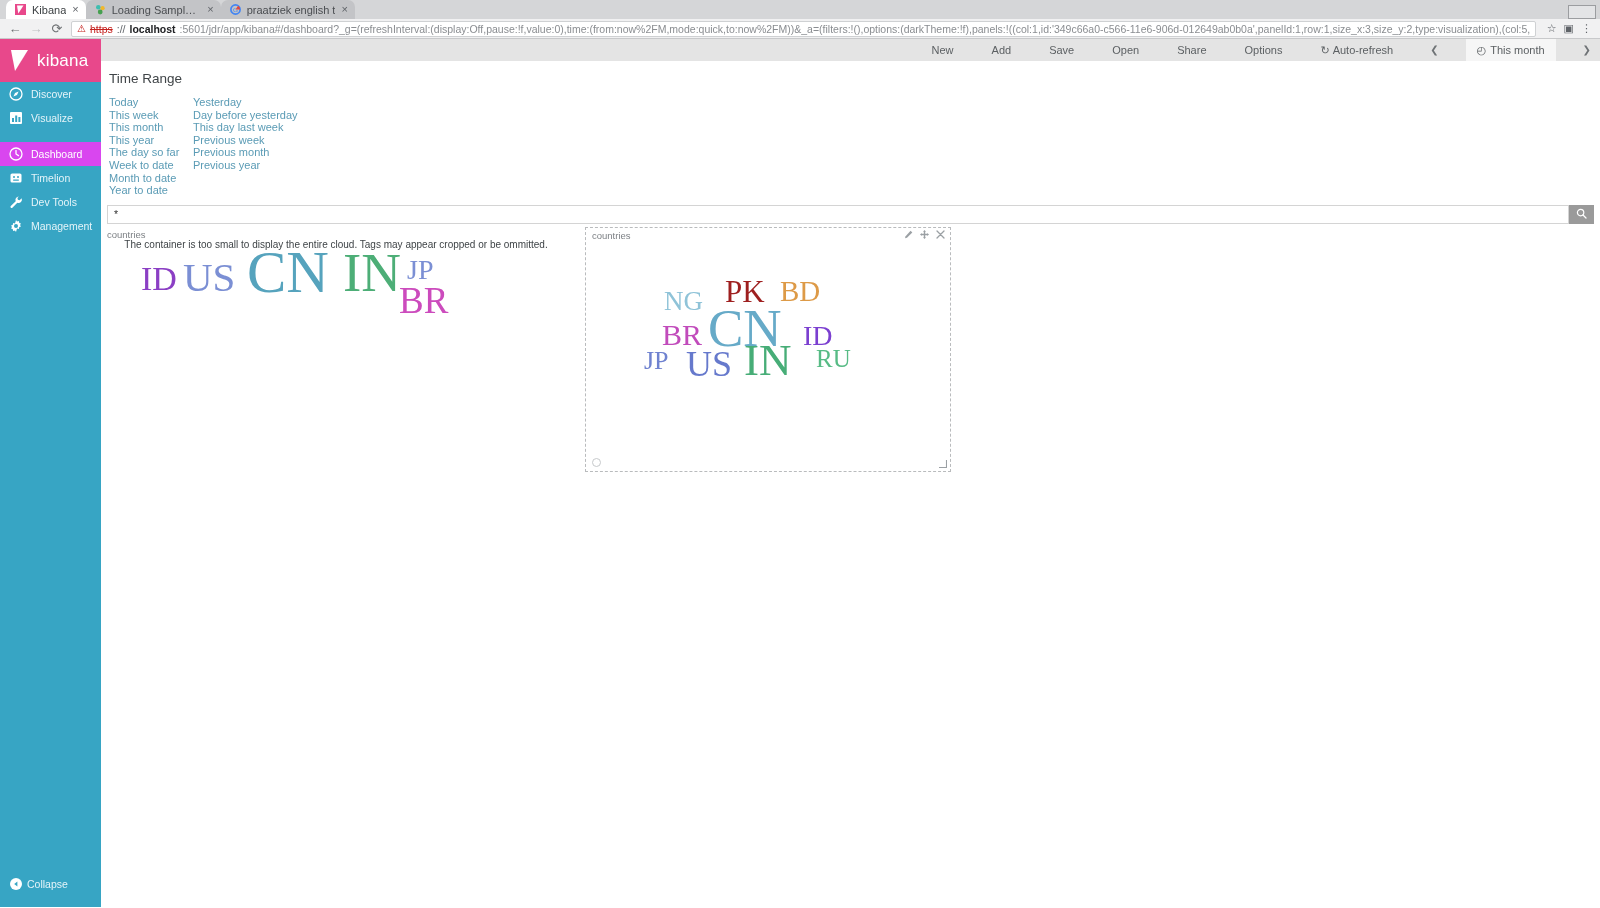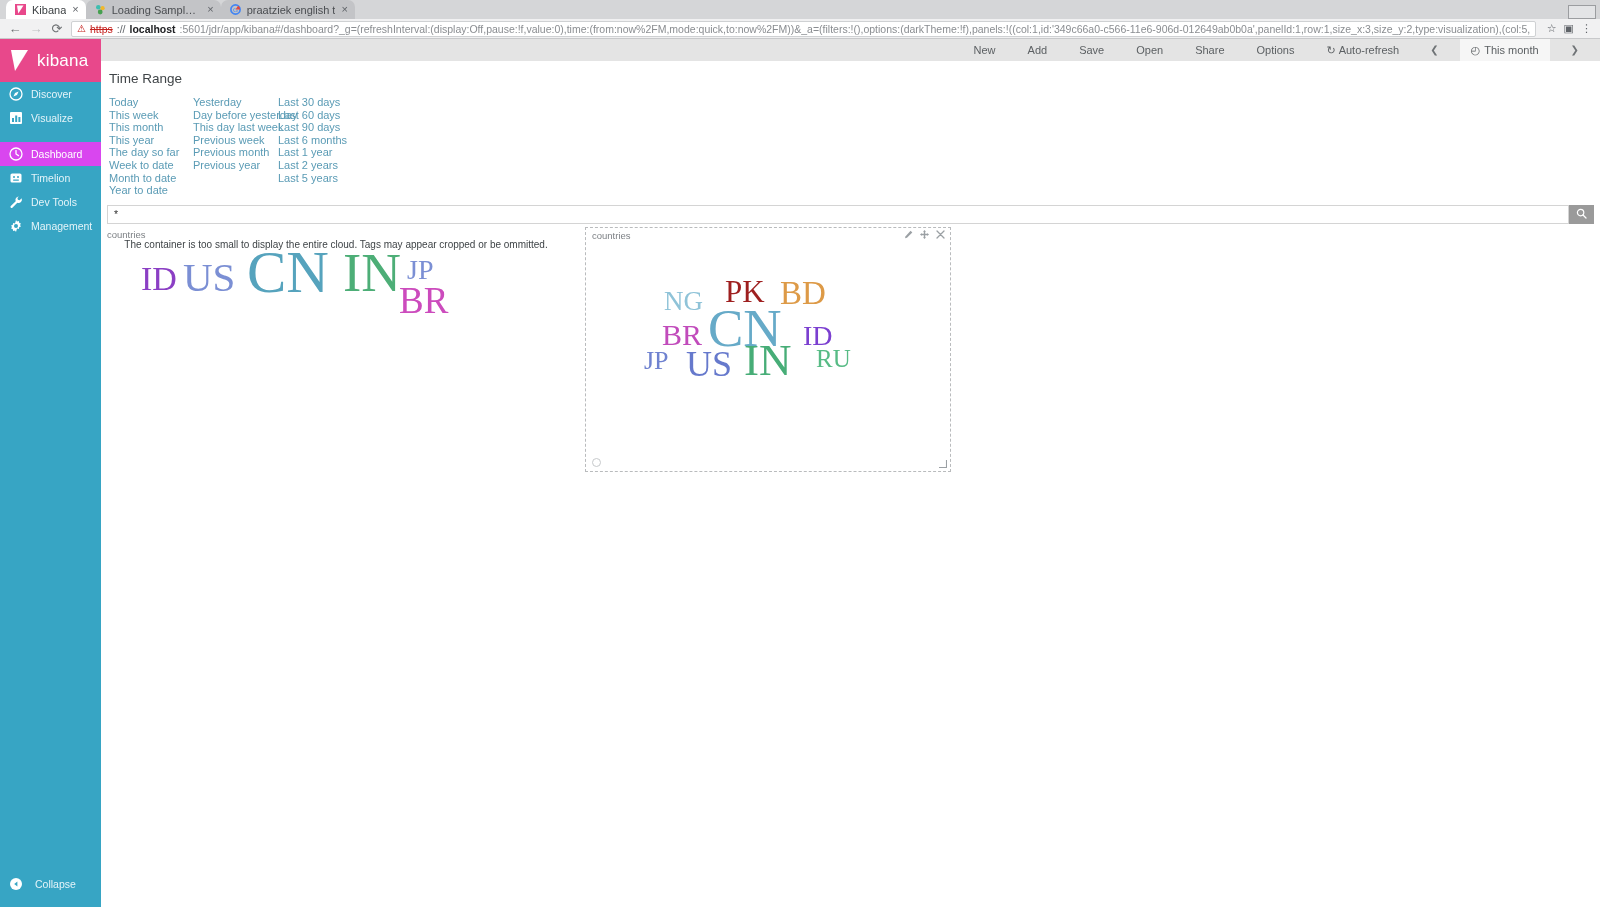--- a/index.html
+++ b/index.html
@@ -60,30 +60,30 @@
   .brand-text { color: #ffffff; font-size: 17px; letter-spacing: .2px; }
   .nav-item {
     height: 24px; display: flex; align-items: center; gap: 8px; padding-left: 9px;
     color: #e4f4f9; font-size: 10.5px;
   }
   .nav-item.selected { background: #d946ef; color: #ffffff; margin-top: 12px; }
   .nav-ico { width: 14px; height: 14px; flex: 0 0 14px; display: flex; align-items: center; justify-content: center; }
   .nav-ico svg { display: block; }
   .collapse-item {
     position: absolute; bottom: 12px; left: 0; width: 100%;
-    height: 22px; display: flex; align-items: center; gap: 12px; padding-left: 9px;
+    height: 22px; display: flex; align-items: center; gap: 4px; padding-left: 9px;
     color: #e4f4f9; font-size: 10.5px;
   }
 
   
   .main { flex: 1; background: #ffffff; display: flex; flex-direction: column; min-width: 0; }
 
   .toolbar {
     height: 22px; background: #e4e4e4; display: flex; align-items: flex-end;
-    justify-content: flex-end; gap: 12px; padding-right: 12px; flex: 0 0 22px;
+    justify-content: flex-end; gap: 18px; padding-right: 0; flex: 0 0 22px;
   }
   .tb-btn { padding: 0 10px; font-size: 11px; color: #5c6063; line-height: 22px; }
   .tb-btn .tb-ico { margin-right: 3px; }
   .tb-arrow { padding: 0 9px; font-size: 10px; color: #6f7376; line-height: 22px; }
   .tb-timepick {
     background: #f6f6f6; padding: 0 11px; line-height: 22px; font-size: 11px; color: #5c6063;
     display: flex; align-items: center; gap: 4px; height: 22px;
   }
 
   
@@ -334,29 +334,20 @@
             <div class="tr-link">Year to date</div>
           </div>
           <div class="tr-col w-narrow">
             <div class="tr-link">Yesterday</div>
             <div class="tr-link">Day before yesterday</div>
             <div class="tr-link">This day last week</div>
             <div class="tr-link">Previous week</div>
             <div class="tr-link">Previous month</div>
             <div class="tr-link">Previous year</div>
           </div>
-          <div class="tr-col w-wide">
-            <div class="tr-link">Last 30 days</div>
-            <div class="tr-link">Last 60 days</div>
-            <div class="tr-link">Last 90 days</div>
-            <div class="tr-link">Last 6 months</div>
-            <div class="tr-link">Last 1 year</div>
-            <div class="tr-link">Last 2 years</div>
-            <div class="tr-link">Last 5 years</div>
-          </div>
         </div>
       </div>
     </div>
 
     <div class="querybar-wrap">
       <div class="querybar">
         <input class="query-input" type="text" value="*" style="">
         <div class="query-btn">
           <span>
             <svg width="11" height="11" viewBox="0 0 11 11">
@@ -401,21 +392,21 @@
               <svg width="9" height="9" viewBox="0 0 9 9">
                   <path d="M1 1 L8 8 M8 1 L1 8" stroke="#9ba0a4" stroke-width="1.3" stroke-linecap="round"></path>
                 </svg>
             </span>
           </span>
         </div>
 
         <div class="cloud" style="left:0; top:16px; width:364px; height:210px;">
           <span class="tag" style="left:78px;  top:44px;  font-size:27px; color:#8fc3d8;">NG</span>
           <span class="tag" style="left:139px; top:32px;  font-size:31px; color:#9e1f1f;">PK</span>
-          <span class="tag" style="left:194px; top:33px;  font-size:33px; color:#dd9a47;">BD</span>
+          <span class="tag" style="left:194px; top:33px;  font-size:29px; color:#dd9a47;">BD</span>
           <span class="tag" style="left:76px;  top:76px;  font-size:30px; color:#c14bbb;">BR</span>
           <span class="tag" style="left:122px; top:58px;  font-size:53px; color:#66aac8;">CN</span>
           <span class="tag" style="left:217px; top:78px;  font-size:28px; color:#7b3fd0;">ID</span>
           <span class="tag" style="left:58px;  top:104px; font-size:26px; color:#6f82d0;">JP</span>
           <span class="tag" style="left:100px; top:102px; font-size:36px; color:#6679cc;">US</span>
           <span class="tag" style="left:158px; top:94px;  font-size:45px; color:#47ad77;">IN</span>
           <span class="tag" style="left:230px; top:102px; font-size:25px; color:#57bb85;">RU</span>
         </div>
 
         <span class="panel-foot-ico"></span>

